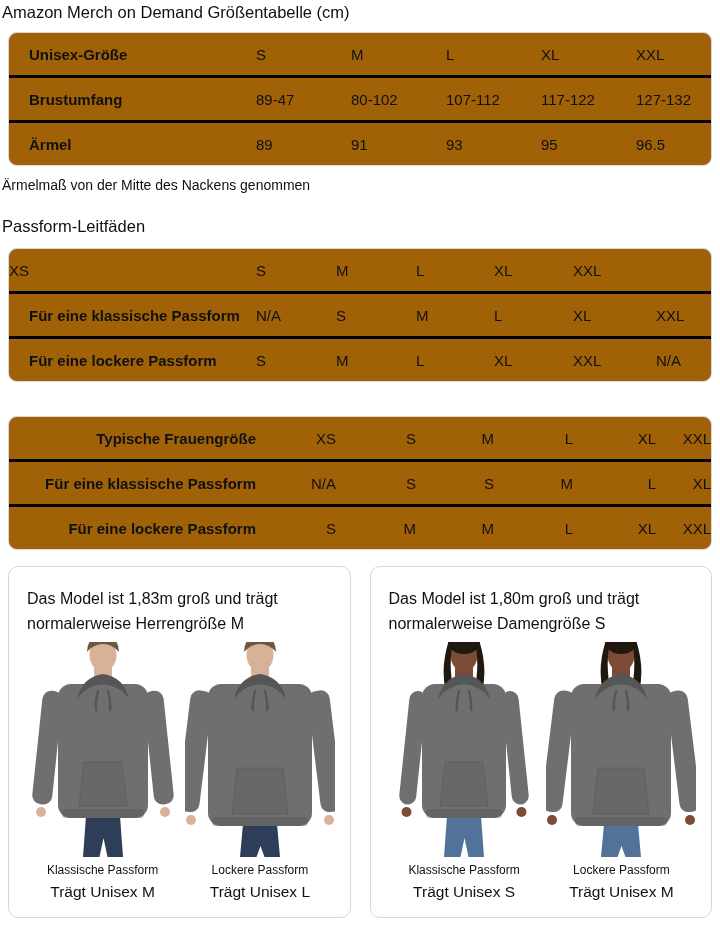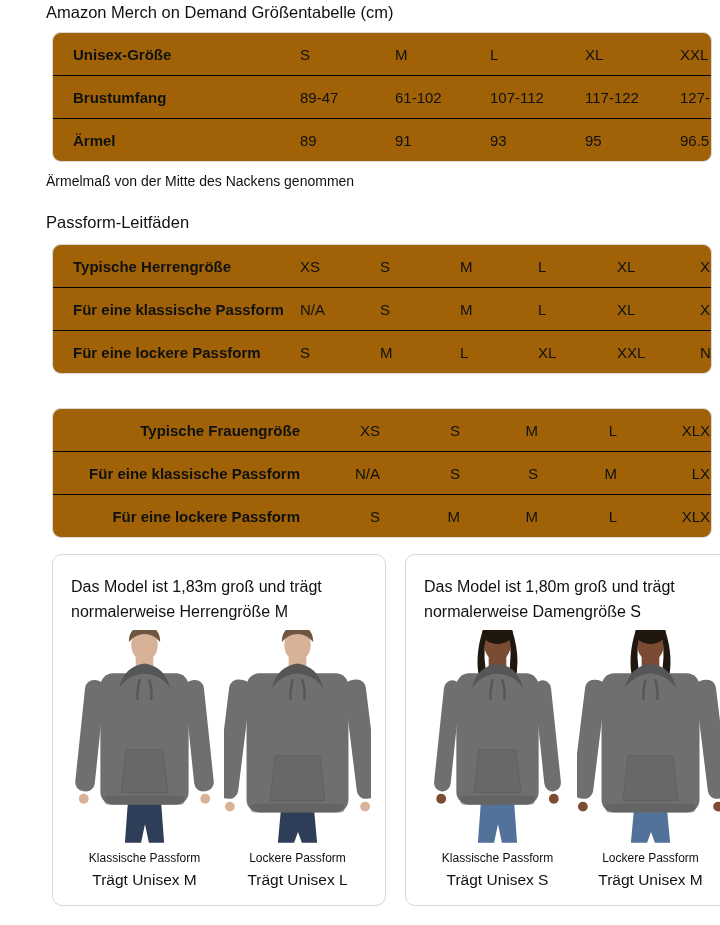--- a/index.html
+++ b/index.html
@@ -2,26 +2,26 @@
 <html lang="de"><head>
 <meta charset="utf-8">
 <title>Größentabelle</title>
 <style>
   html,body{margin:0;padding:0;background:#fff;}
   body{
     font-family:"Liberation Sans","DejaVu Sans",sans-serif;
     color:#0f1111;
     -webkit-font-smoothing:antialiased;
   }
-  .page{width:720px;height:925px;box-sizing:border-box;padding-top:2px;overflow:hidden;background:#fff;padding-left:44px;}
+  .page{width:720px;height:925px;box-sizing:border-box;padding-top:2px;overflow:hidden;background:#fff;}
 
   .page-title{font-size:16.5px;font-weight:400;line-height:20px;margin:0 0 0 2px;}
 
   .tbl{margin:10px 8px 0;border:1px solid #d5d9d9;border-radius:9px;overflow:hidden;background:#a16207;}
-  .trow{display:grid;height:42px;align-items:center;border-top:1px solid #000000;}
+  .trow{display:grid;height:42px;align-items:center;border-top:3px solid #000000;}
   .trow:first-child{border-top:0;}
   .cols6{grid-template-columns:247px 95px 95px 95px 95px 1fr;}
   .cols7{grid-template-columns:247px 80px 80px 78px 79px 83px 1fr;}
   .rlabel{font-weight:700;font-size:15px;padding-left:20px;white-space:nowrap;}
   .cval{font-size:15px;white-space:nowrap;}
 
   .note{font-size:14px;line-height:17px;margin:11px 0 0 2px;}
   .subhead{font-size:16.5px;font-weight:400;line-height:20px;margin:22px 12px 0 2px;}
   .tbl.fit-a{margin-top:12px;}
   .tbl.fit-b{margin-top:34px;text-align:right;}
@@ -48,42 +48,41 @@
       <div class="rlabel">Unisex-Größe</div>
       <div class="cval">S</div>
       <div class="cval">M</div>
       <div class="cval">L</div>
       <div class="cval">XL</div>
       <div class="cval">XXL</div>
     </div>
     <div class="trow cols6">
       <div class="rlabel">Brustumfang</div>
       <div class="cval">89-47</div>
-      <div class="cval">61-102</div>
+      <div class="cval">80-102</div>
       <div class="cval">107-112</div>
       <div class="cval">117-122</div>
       <div class="cval">127-132</div>
     </div>
     <div class="trow cols6">
       <div class="rlabel">Ärmel</div>
       <div class="cval">89</div>
       <div class="cval">91</div>
       <div class="cval">93</div>
       <div class="cval">95</div>
       <div class="cval">96.5</div>
     </div>
   </section>
 
   <p class="note">Ärmelmaß von der Mitte des Nackens genommen</p>
 
   <h2 class="subhead">Passform-Leitfäden</h2>
 
   <section class="tbl fit-a">
     <div class="trow cols7">
-      <div class="rlabel">Typische Herrengröße</div>
       <div class="cval">XS</div>
       <div class="cval">S</div>
       <div class="cval">M</div>
       <div class="cval">L</div>
       <div class="cval">XL</div>
       <div class="cval">XXL</div>
     </div>
     <div class="trow cols7">
       <div class="rlabel">Für eine klassische Passform</div>
       <div class="cval">N/A</div>

